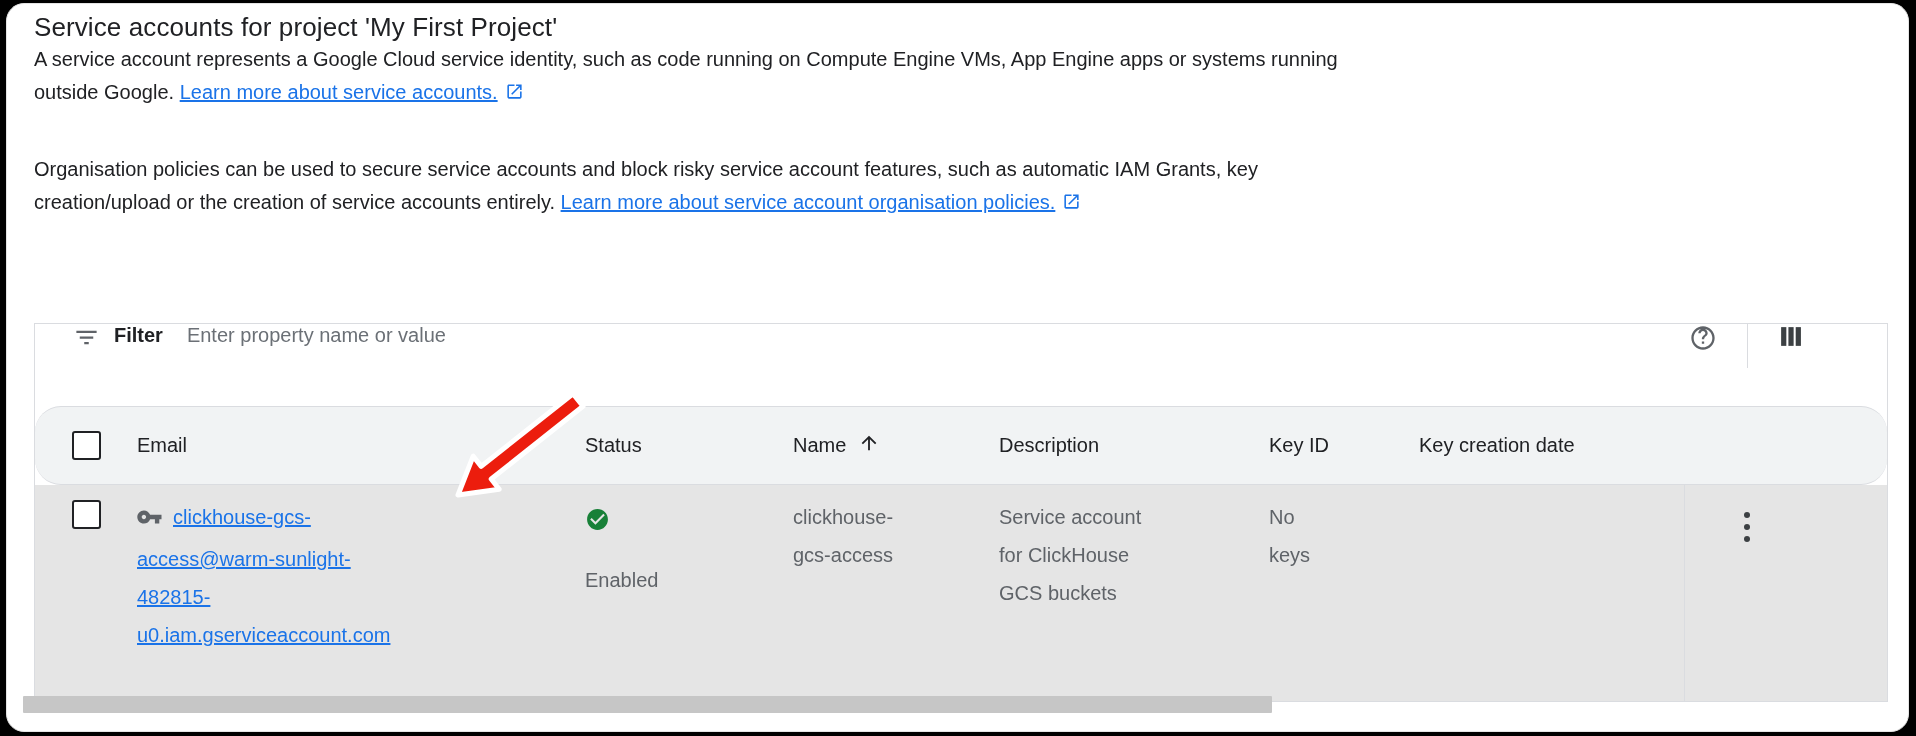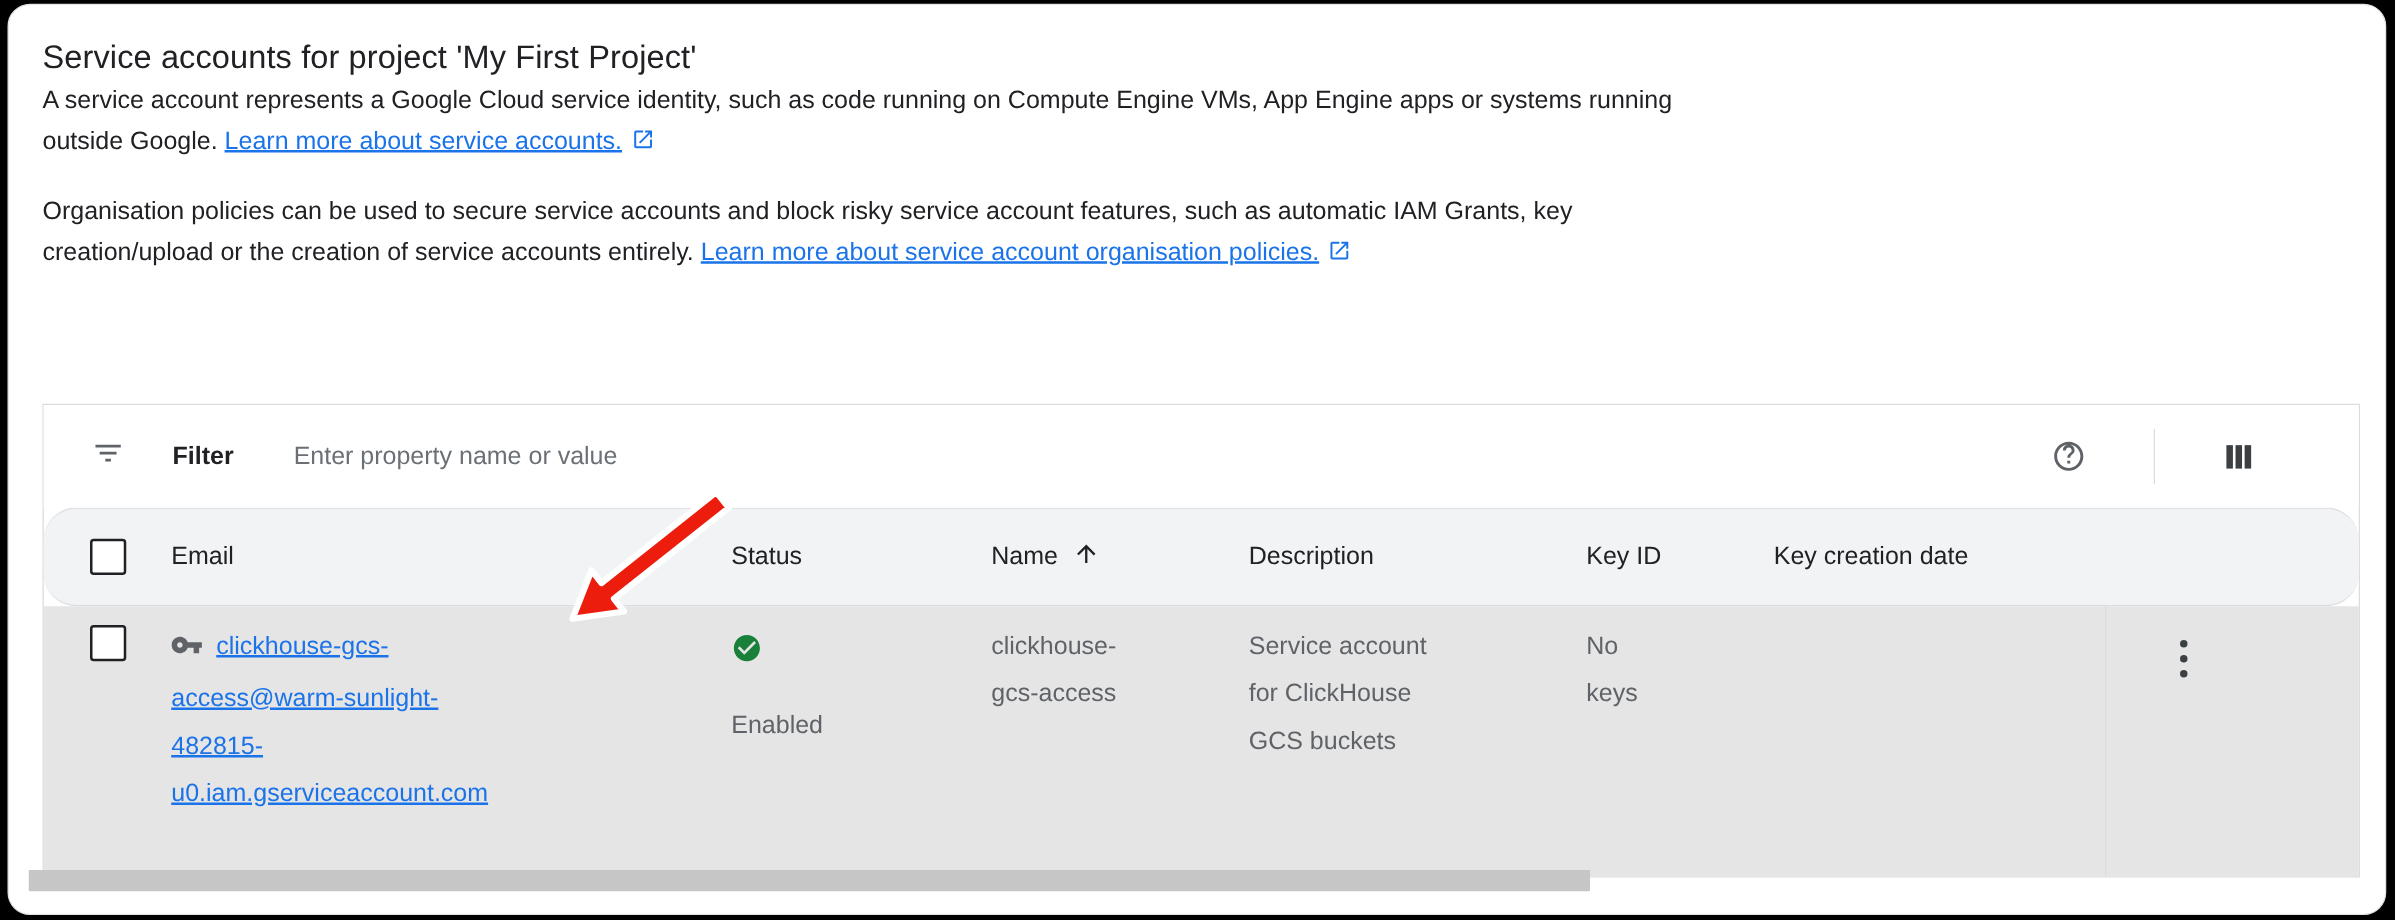--- a/index.html
+++ b/index.html
@@ -7,37 +7,37 @@
   .stage {
     position:relative; width:1916px; height:736px; overflow:hidden;
     font-family:"Liberation Sans", sans-serif; background:#000;
   }
   .card {
     position:absolute; left:6px; top:3px; width:1903px; height:729px;
     background:#fff; border-radius:18px; border:1px solid #e4e4e4;
   }
   
   .page-title {
-    position:absolute; left:27px; top:26px;
+    position:absolute; left:27px; top:8px;
     font-size:26px; color:#202124; font-weight:400; letter-spacing:0.1px;
   }
   .intro { position:absolute; left:27px; font-size:20px; line-height:33px; color:#202124; }
-  .intro-1 { top:60px; }
+  .intro-1 { top:39px; }
   .intro-2 { top:149px; }
   .link { color:#1a73e8; text-decoration:underline; cursor:pointer; }
   .ext-icon { display:inline-block; vertical-align:-2px; margin-left:7px; }
   
   .table-wrap {
     position:absolute; left:27px; top:319px; width:1854px;
     border:1px solid #dadce0; background:#fff;
   }
   
   .filter-row {
-    height:82px; display:flex; align-items:center;
-    padding-left:38px; padding-right:84px; background:#fff;gap:24px;
+    height:82px; display:flex; align-items:flex-start;
+    padding-left:38px; padding-right:84px; background:#fff;
   }
   .filter-icon { flex:none; margin-right:14px; cursor:pointer; }
   .filter-label { font-size:20px; font-weight:700; color:#202124; margin-right:24px; }
   .filter-input {
     flex:1; border:none; outline:none; font-size:20px; color:#202124;
     font-family:"Liberation Sans", sans-serif; background:transparent;
   }
   .filter-input::placeholder { color:#6b7076; opacity:1; }
   .help-btn, .cols-btn { flex:none; cursor:pointer; display:flex; align-items:center; }
   .toolbar-divider { flex:none; width:1px; height:44px; background:#dadce0; margin:0 30px; }

